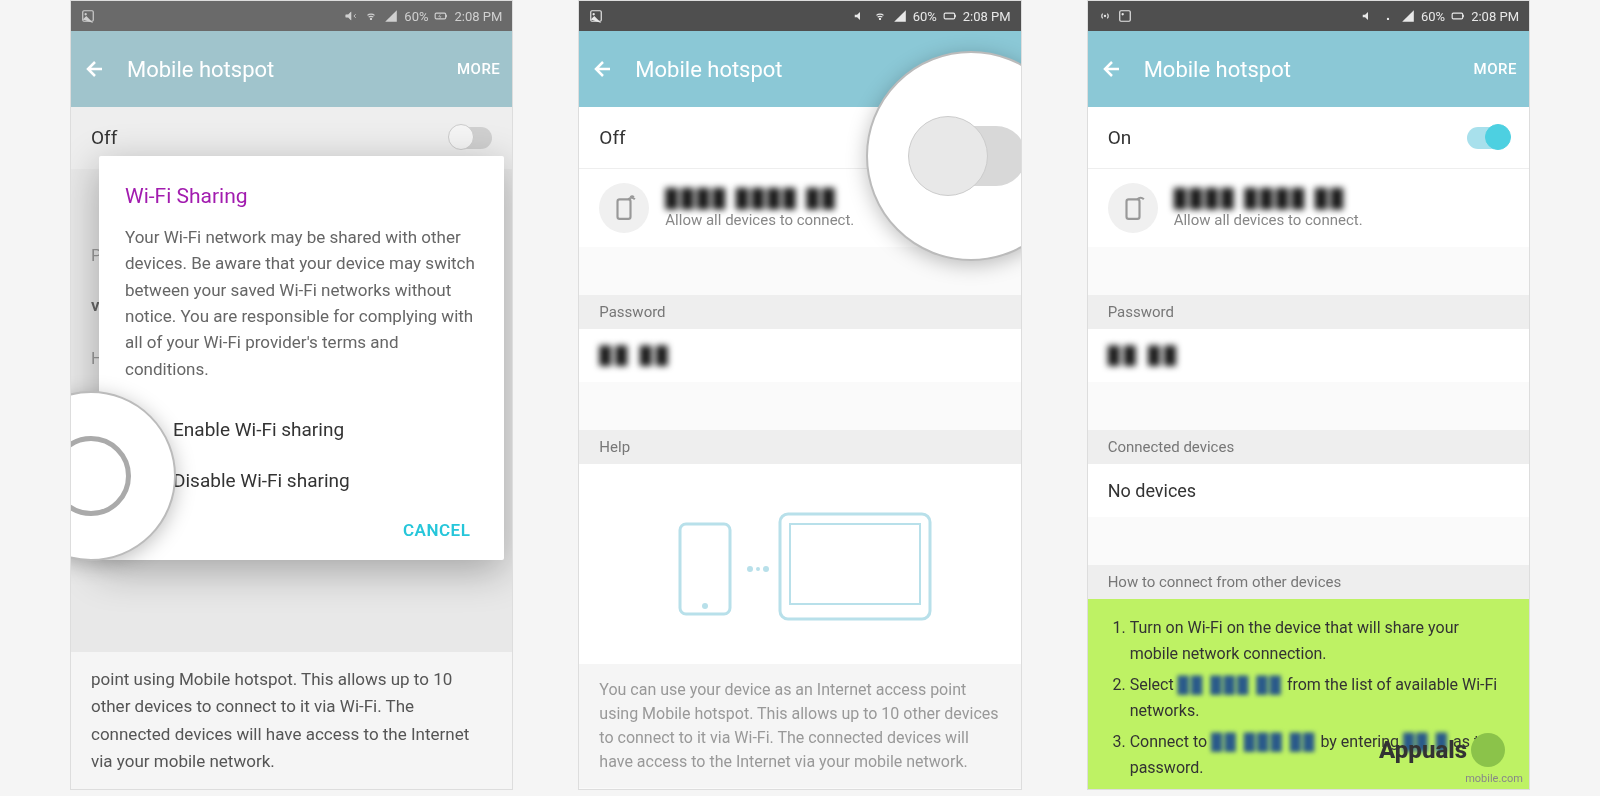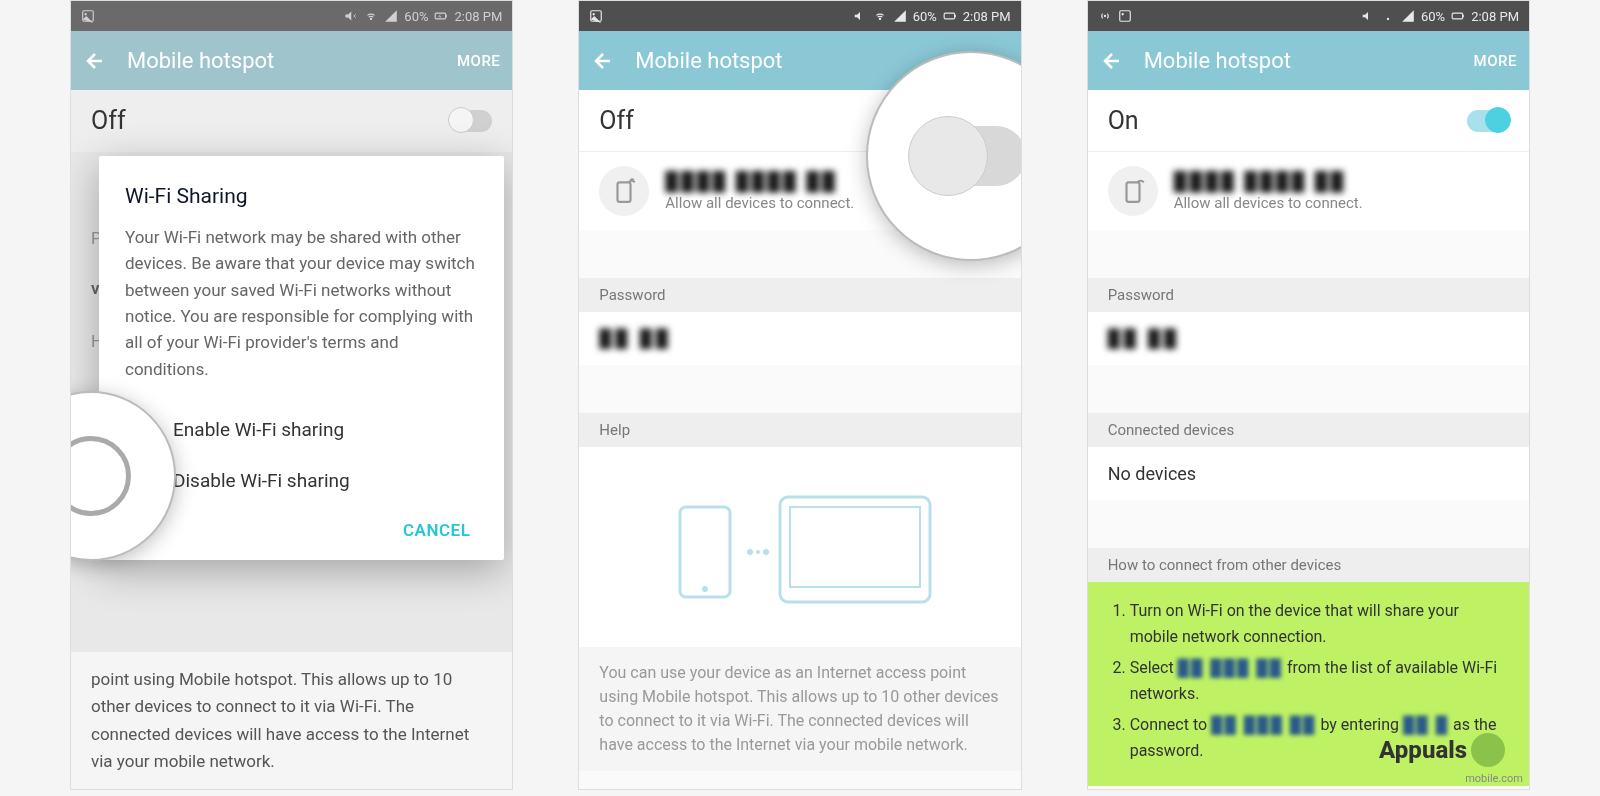--- a/index.html
+++ b/index.html
@@ -32,39 +32,39 @@
       align-items: center;
       justify-content: space-between;
       padding: 0 10px;
       font-size: 13px;
     }
     .status-left { display: flex; gap: 6px; align-items: center; }
     .status-right { display: flex; gap: 6px; align-items: center; }
     .status-icon { width: 14px; height: 14px; }
     
     .app-bar {
-      height: 59px;
+      height: 76px;
       background: #8bc8d6;
       display: flex;
       align-items: center;
       padding: 0 12px;
       color: #fff;
     }
     .back-arrow { margin-right: 20px; }
     .app-title { font-size: 22px; font-weight: 400; flex: 1; }
     .more-btn { font-size: 15px; font-weight: 500; letter-spacing: 0.5px; }
     
     .toggle-row {
       height: 62px;
       background: #fff;
       display: flex;
       align-items: center;
       justify-content: space-between;
       padding: 0 20px;
-      font-size: 25px;
+      font-size: 19px;
       color: #333;
       border-bottom: 1px solid #eee;
     }
     .toggle-switch {
       width: 42px; height: 22px;
       background: #d0d0d0;
       border-radius: 11px;
       position: relative;
     }
     .toggle-switch.on { background: #a8e0ec; }
@@ -157,21 +157,21 @@
     }
     
     .dialog-overlay {
       position: absolute;
       top: 155px; left: 28px; right: 8px;
       background: #fff;
       border-radius: 2px;
       box-shadow: 0 10px 40px rgba(0,0,0,0.3);
       padding: 28px 26px 14px;
     }
-    .dialog-title { font-size: 21px; color: #0f172a; margin-bottom: 16px; }
+    .dialog-title { font-size: 21px; color: #a21caf; margin-bottom: 16px; }
     .dialog-body { font-size: 17px; color: #666; line-height: 1.55; margin-bottom: 22px; }
     .dialog-option {
       display: flex;
       align-items: center;
       gap: 26px;
       font-size: 19px;
       color: #333;
       padding: 14px 0;
     }
     .radio {

